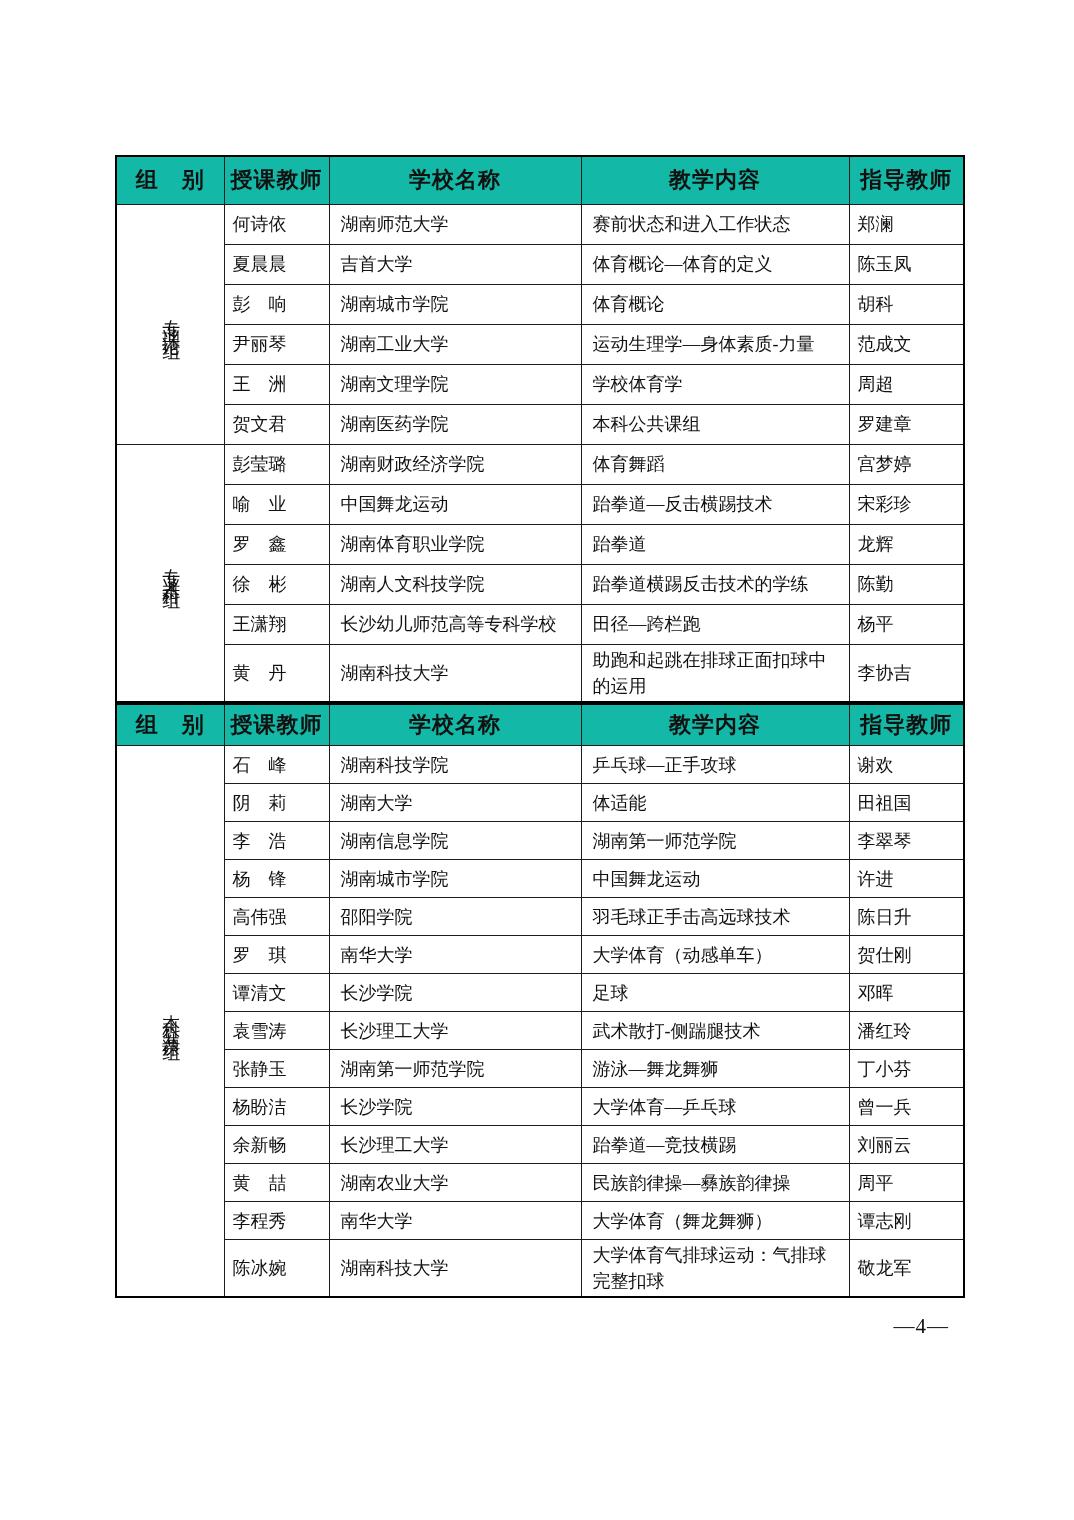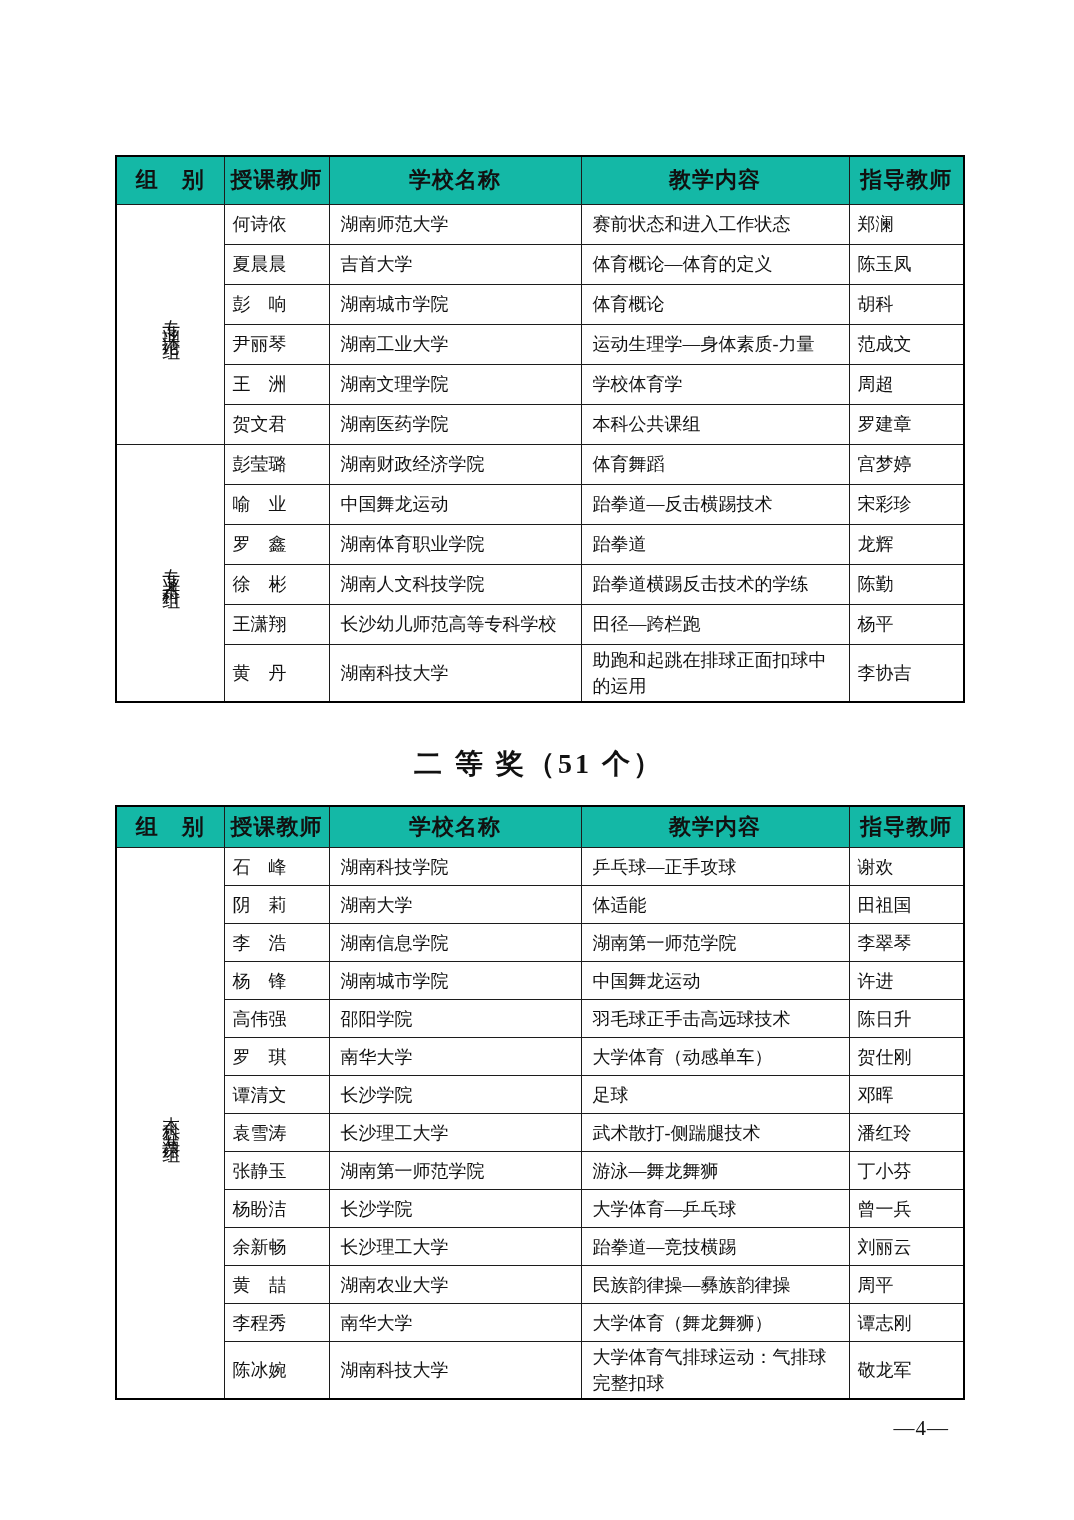--- a/index.html
+++ b/index.html
@@ -169,21 +169,20 @@
         </tr>
         <tr>
           <td class="c1">黄　丹</td>
           <td class="c2">湖南科技大学</td>
           <td class="c3">助跑和起跳在排球正面扣球中的运用</td>
           <td class="c4">李协吉</td>
         </tr>
       </tbody>
     </table>
 
-  <h1 class="award-title">二 等 奖（51 个）</h1>
 
   <table class="award-table t2">
       <colgroup>
         <col style="width: 108px;">
         <col style="width: 105px;">
         <col style="width: 252px;">
         <col style="width: 268px;">
         <col style="width: 115px;">
       </colgroup>
       <thead>

